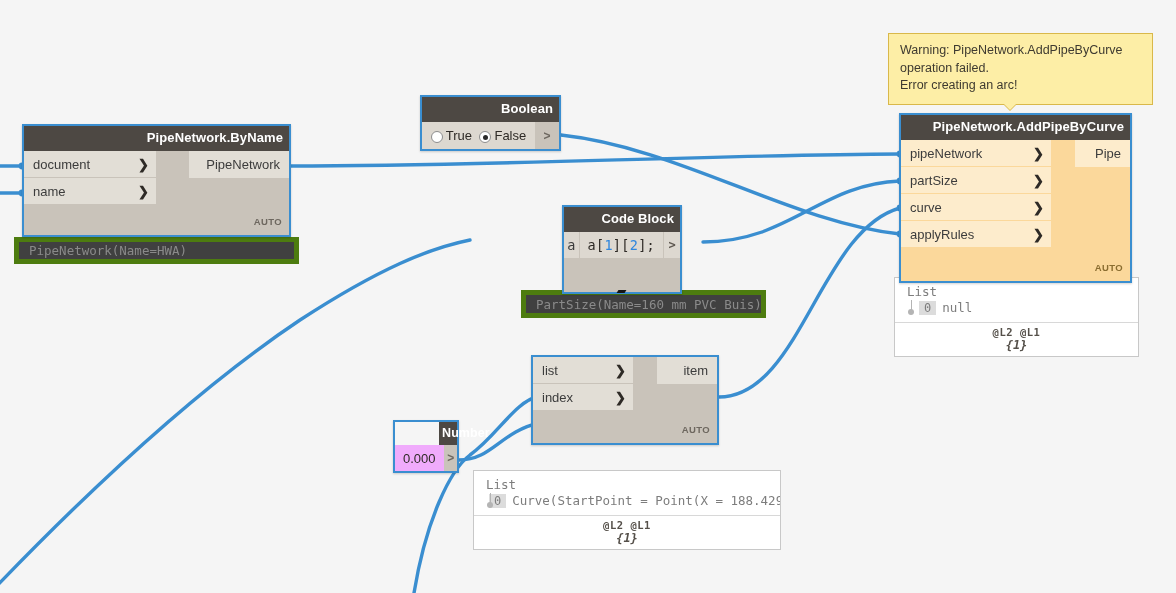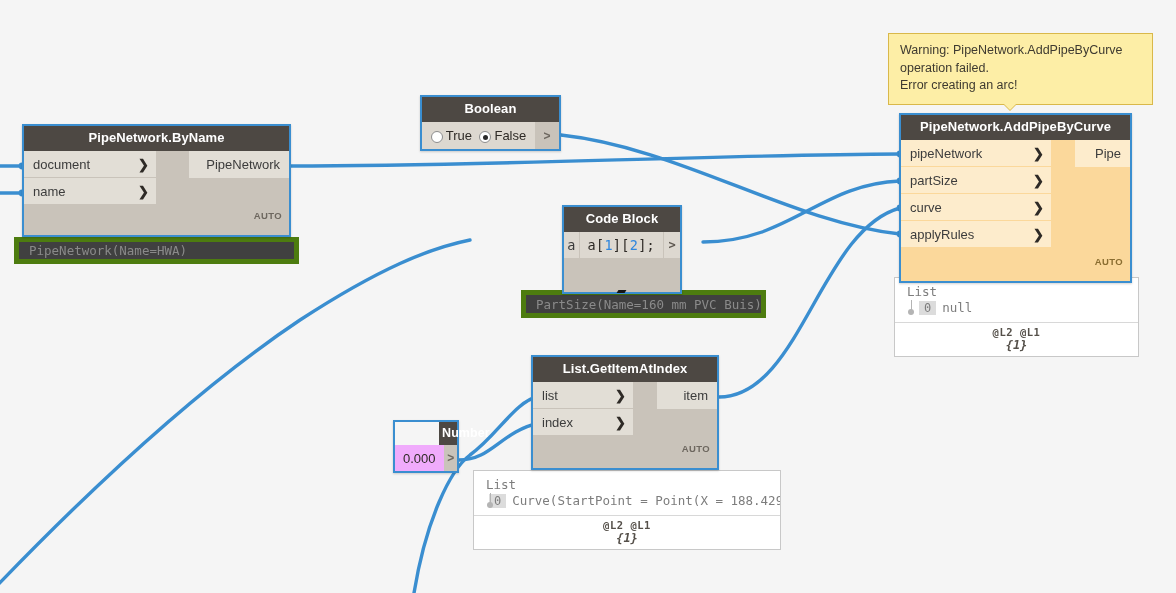--- a/index.html
+++ b/index.html
@@ -27,21 +27,21 @@
     z-index: 3;
     border: 2px solid #3a8ed0;
     box-sizing: border-box;
     box-shadow: 0 1px 2px rgba(0,0,0,.18);
   }
   .node-title {
     background: #4d4843;
     color: #ffffff;
     font-weight: bold;
     font-size: 13px;
-    text-align: center;
+    text-align: right;
     padding: 5px 6px 6px 6px;
     line-height: 14px;
     letter-spacing: .1px;
     white-space: nowrap;
   }
   .node-body {
     background: #c9c3ba;
     position: relative;
   }
   .node.warning .node-body { background: #fbd89b; }
@@ -79,21 +79,21 @@
     padding: 0 9px 0 7px;
     box-sizing: border-box;
     position: absolute;
     right: 0;
     height: 27px;
   }
   .node.warning .out-port { background: #fdeccc; }
 
   .auto-label {
     position: absolute;
-    right: 7px; bottom: 14px;
+    right: 7px; bottom: 8px;
     font-size: 9.5px;
     font-weight: bold;
     color: #6d675f;
     letter-spacing: .4px;
   }
   .node.warning .auto-label { color: #8a6d30; }
 
   
   .preview {
     position: absolute;
@@ -419,21 +419,20 @@
         </div>
       </div>
       <div class="cb-resize"></div>
     </div>
   </div>
   <div class="preview" style="left:521px; top:290px; width:245px; height:28px;">
     <span>PartSize(Name=160 mm PVC Buis)</span>
   </div>
 
   <div class="node" style="left:531px; top:355px; width:188px;">
-    <div class="node-title">List.GetItemAtIndex</div>
     <div class="node-body" style="height:86px;">
       <div class="port-row">
         <div class="in-port" style="width:100px;">
           <span>list</span>
           <span class="chev">❯</span>
         </div>
         <div class="out-port" style="width:60px;">
           <span>item</span>
         </div>
       </div>

